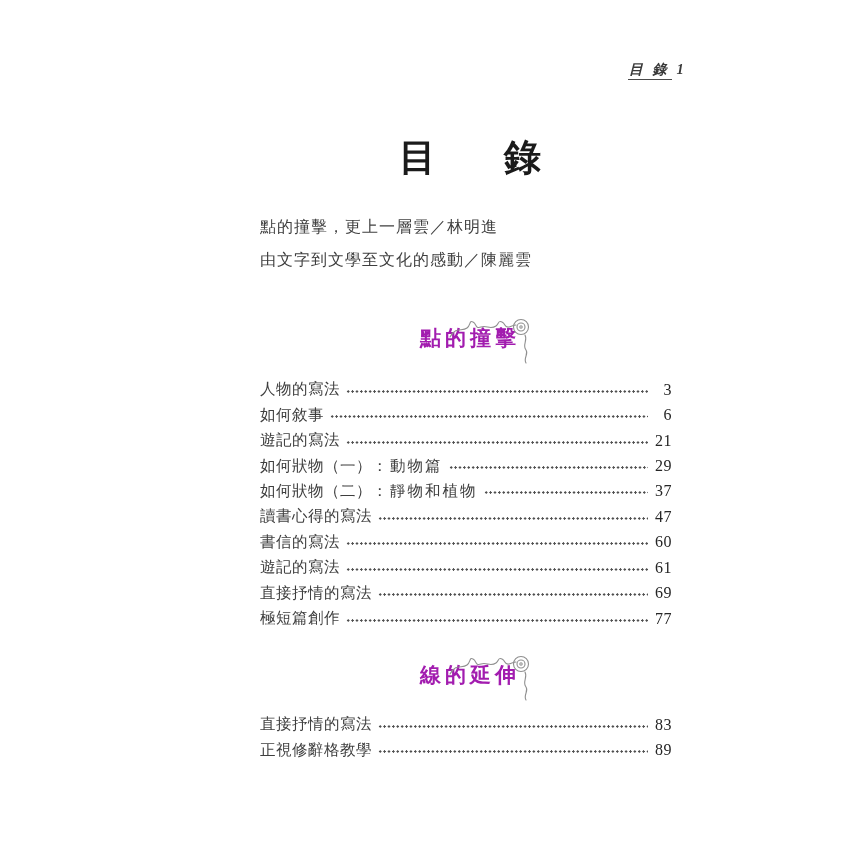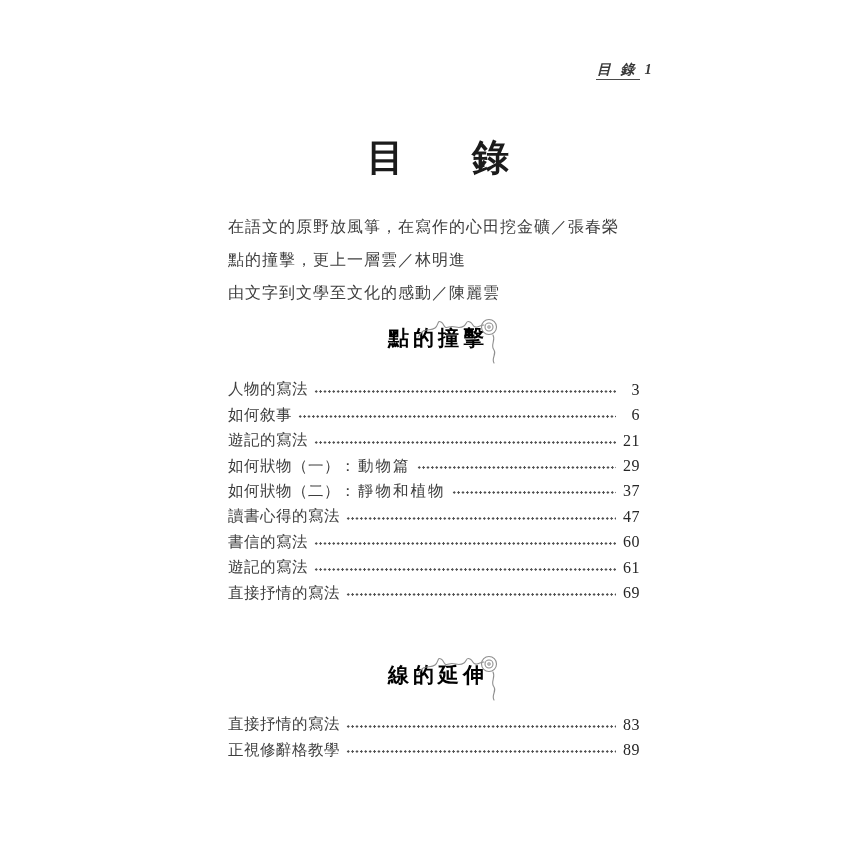--- a/index.html
+++ b/index.html
@@ -4,20 +4,21 @@
 <style>
   * { margin: 0; padding: 0; box-sizing: border-box; }
   html, body { background: #ffffff; }
   .page {
     position: relative;
     width: 726px;
     height: 850px;
     background: #ffffff;
     overflow: hidden;
     font-family: "Liberation Sans", "DejaVu Sans", sans-serif;
+    margin-left: 32px;
   }
 
   
   .running-header {
     position: absolute;
     top: 61px;
     left: 596px;
     font-family: "Liberation Serif", "DejaVu Serif", serif;
     font-style: italic;
     font-weight: 700;
@@ -64,21 +65,21 @@
   .section-heading {
     position: absolute;
     left: 228px;
     width: 420px;
     text-align: center;
     font-family: "Liberation Serif", "DejaVu Serif", serif;
     font-weight: 700;
     font-size: 21px;
     line-height: 24px;
     letter-spacing: 4px;
-    color: #000000;
+    color: #a21caf;
   }
   .sh1 { top: 326px; }
   .sh2 { top: 663px; }
   .flourish {
     position: absolute;
     left: 188px;
     top: -15px;
     pointer-events: none;
   }
 
@@ -131,21 +132,20 @@
   <div class="running-header">
     <span class="rh-title">目 錄</span><span class="rh-page">1</span>
   </div>
 
   <h1 class="doc-title">
     <span class="t1">目</span><span class="t2">錄</span>
   </h1>
 
   <div class="preface">
 
-      <div class="preface-line">在語文的原野放風箏，在寫作的心田挖金礦／張春榮</div>
 
       <div class="preface-line">點的撞擊，更上一層雲／林明進</div>
 
       <div class="preface-line">由文字到文學至文化的感動／陳麗雲</div>
     </div>
 
   <div class="section-heading sh1">
     <svg class="flourish" width="88" height="54" viewBox="0 0 88 54" aria-hidden="true">
       <g fill="none" stroke="#8f8f8f" stroke-width="1.1" stroke-linecap="round">
         <path d="M2,26 C8,15 14,21 19,17 C23,14 21,9 25,11 C29,13 27,18 33,16 C39,14 42,19 48,15 C51,13 50,9 54,11 C58,13 56,17 61,16 C64,15 66,14 68,14"></path>
@@ -216,20 +216,26 @@
         <span class="toc-page">61</span>
       </div>
 
       <div class="toc-row">
         <span class="toc-title">直接抒情的寫法</span>
         <span class="toc-sub"></span>
         <span class="toc-leader"></span>
         <span class="toc-page">69</span>
       </div>
 
+      <div class="toc-row">
+        <span class="toc-title">極短篇創作</span>
+        <span class="toc-sub"></span>
+        <span class="toc-leader"></span>
+        <span class="toc-page">77</span>
+      </div>
     </div>
 
   <div class="section-heading sh2">
     <svg class="flourish" width="88" height="54" viewBox="0 0 88 54" aria-hidden="true">
       <g fill="none" stroke="#8f8f8f" stroke-width="1.1" stroke-linecap="round">
         <path d="M2,26 C8,15 14,21 19,17 C23,14 21,9 25,11 C29,13 27,18 33,16 C39,14 42,19 48,15 C51,13 50,9 54,11 C58,13 56,17 61,16 C64,15 66,14 68,14"></path>
         <circle cx="73" cy="16" r="7.5"></circle>
         <circle cx="73" cy="16" r="4"></circle>
         <circle cx="73" cy="16" r="1.2"></circle>
         <path d="M77,24 C80,29 74,34 78,39 C81,43 75,47 78,52"></path>

